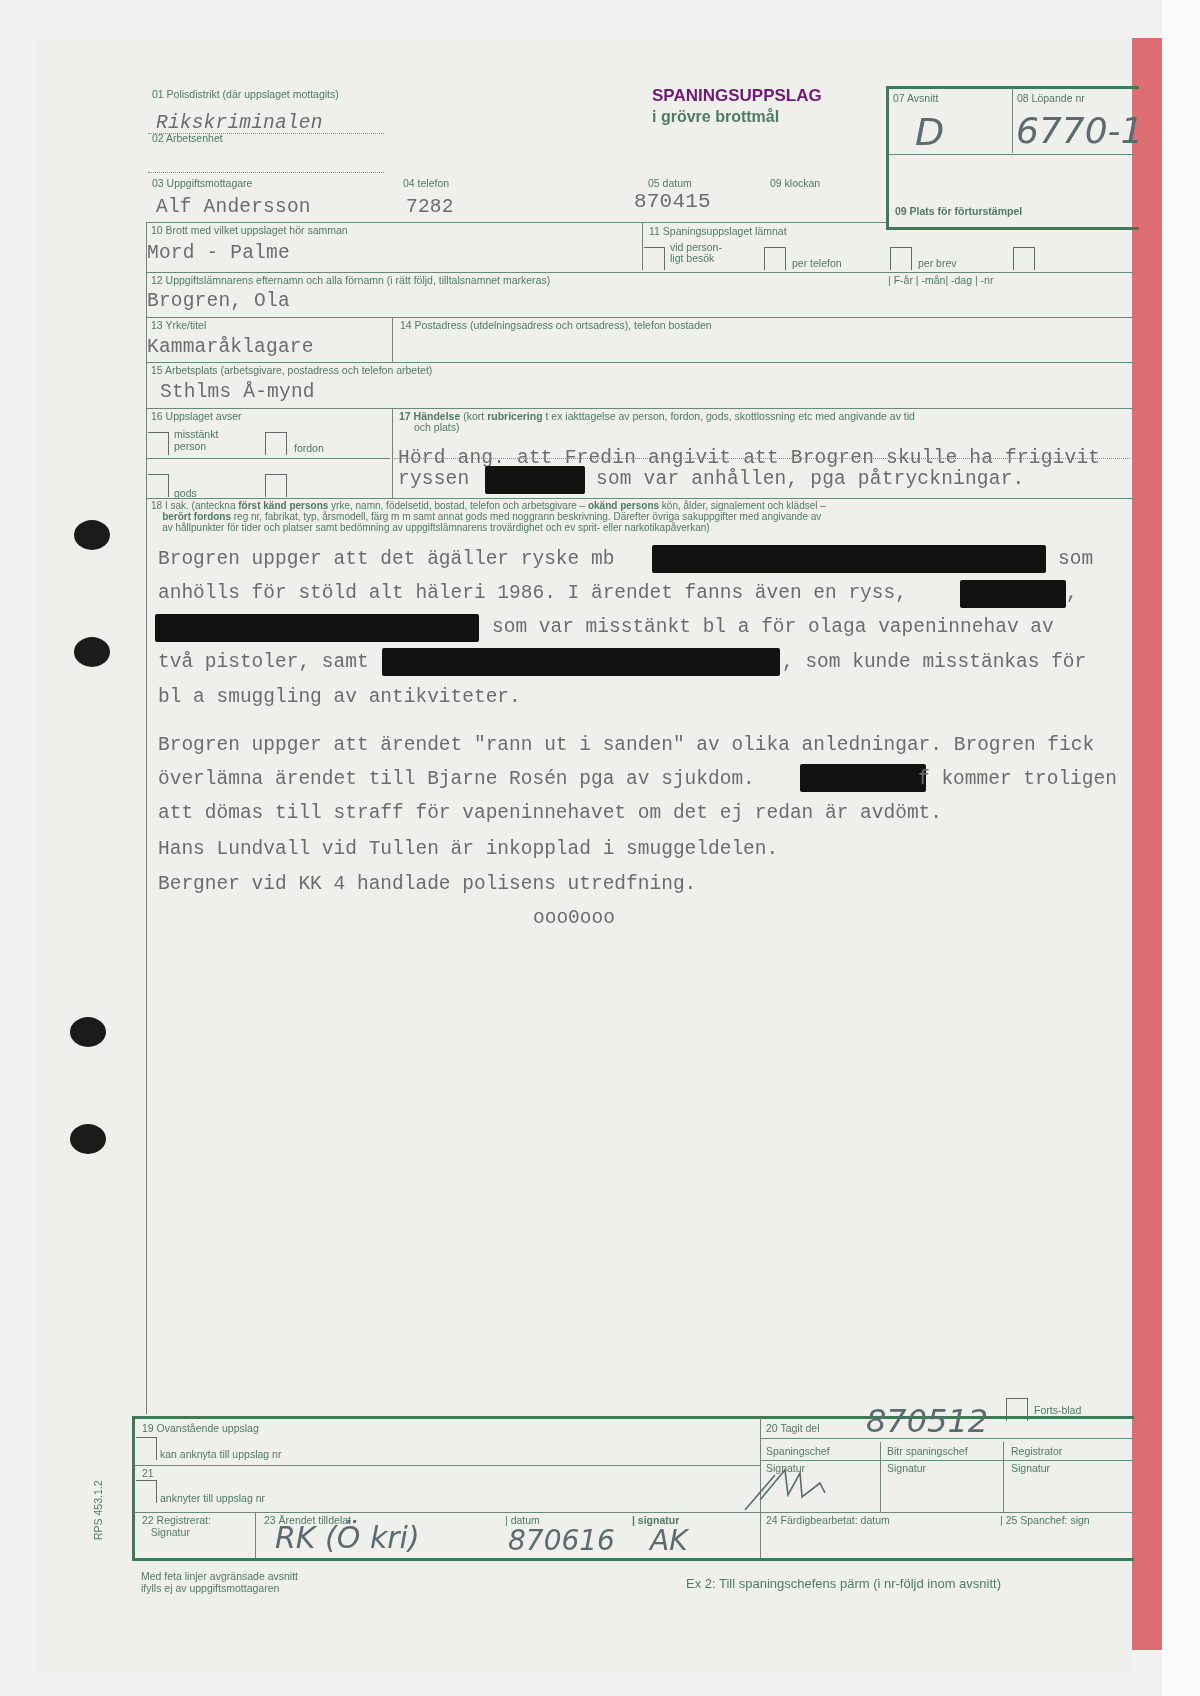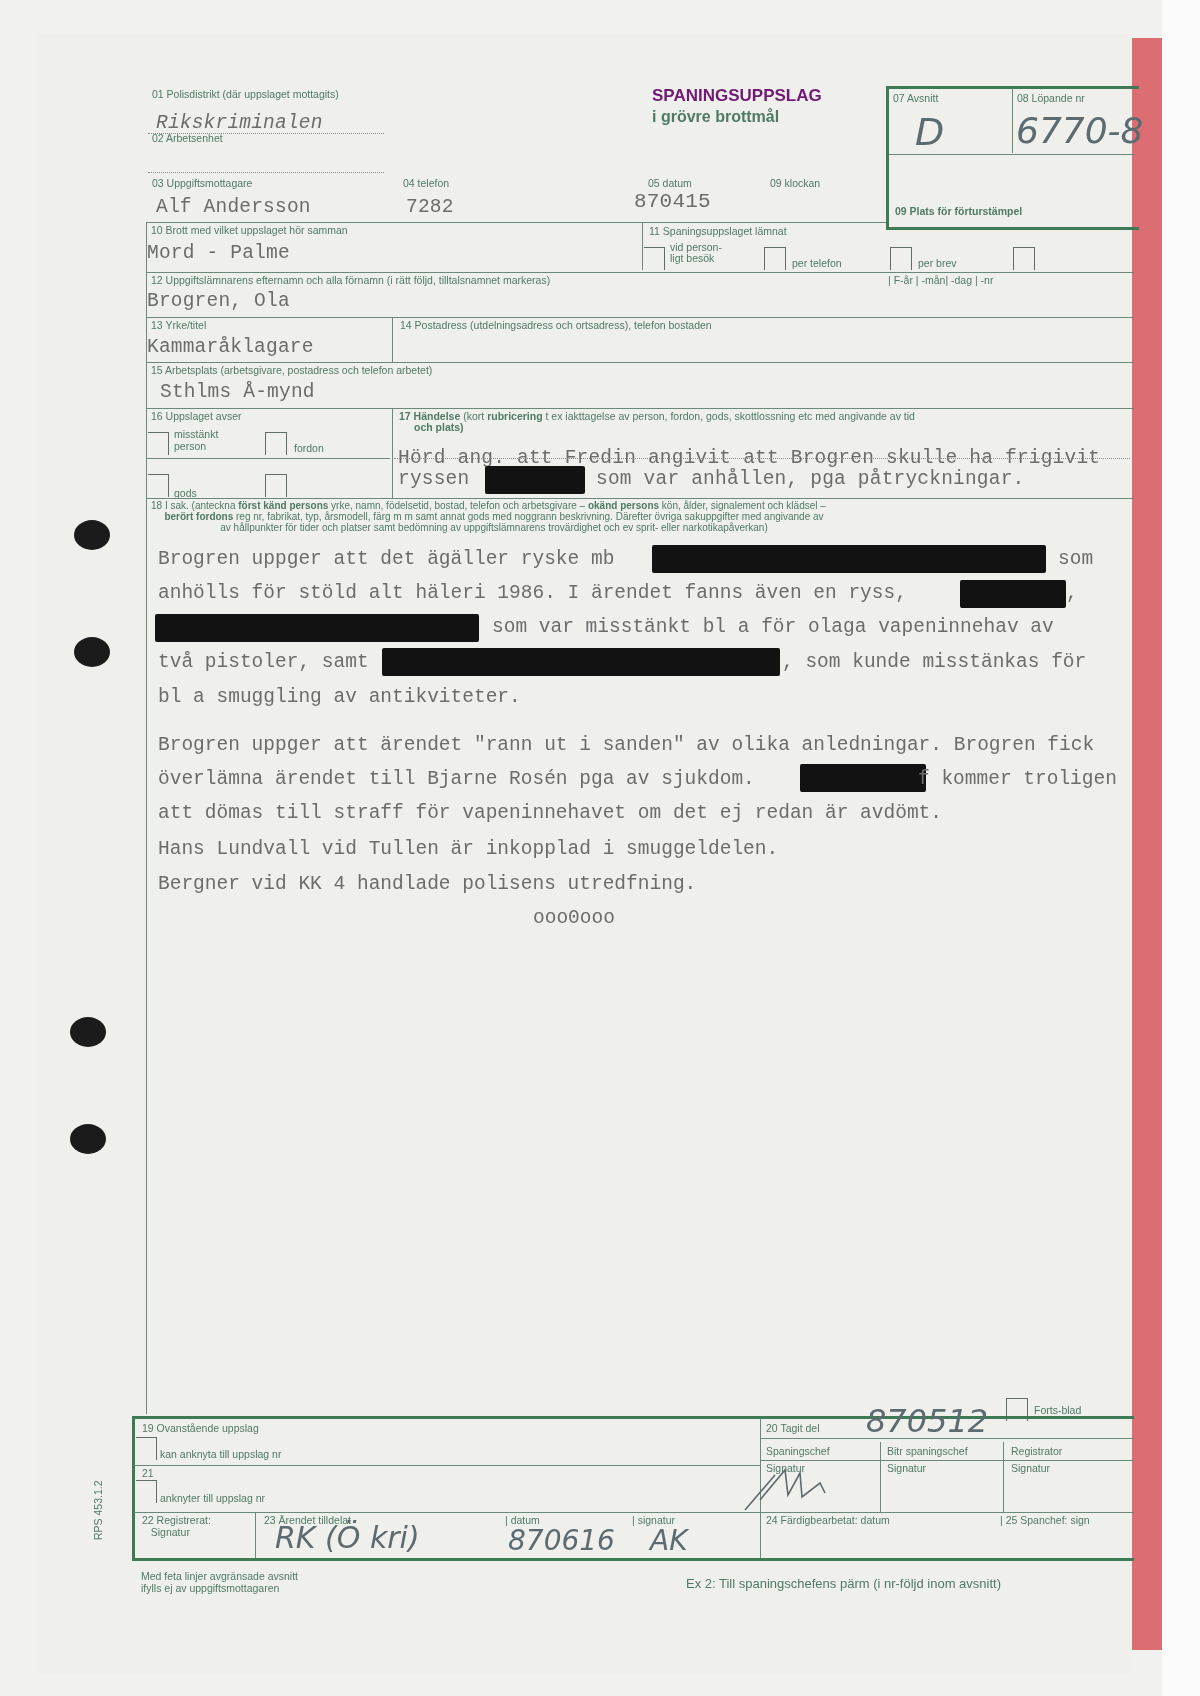--- a/index.html
+++ b/index.html
@@ -79,21 +79,21 @@
 <div class="lbl" style="left:648px;top:177px;">05 datum</div>
 <div class="tw" style="left:634px;top:190px;font-size:21px;">870415</div>
 <div class="lbl" style="left:770px;top:177px;">09 klockan</div>
 
 <div class="box089"></div>
 <div class="vl" style="left:1012px;top:88px;height:65px;"></div>
 <div class="hl" style="left:889px;top:154px;width:246px;"></div>
 <div class="lbl" style="left:893px;top:92px;">07 Avsnitt</div>
 <div class="hand" style="left:915px;top:110px;font-size:38px;">D</div>
 <div class="lbl" style="left:1017px;top:92px;">08 Löpande nr</div>
-<div class="hand" style="left:1016px;top:110px;font-size:36px;">6770-8</div>
+<div class="hand" style="left:1016px;top:110px;font-size:36px;">6770-1</div>
 <div class="lbl" style="left:895px;top:157px;font-weight:bold;margin-top:48px;">09 Plats för förturstämpel</div>
 
 <div class="vl" style="left:146px;top:222px;height:1192px;"></div>
 
 <div class="hl" style="left:146px;top:222px;width:740px;"></div>
 <div class="lbl" style="left:151px;top:224px;">10 Brott med vilket uppslaget hör samman</div>
 <div class="tw" style="left:147px;top:242px;">Mord - Palme</div>
 
 <div class="vl" style="left:642px;top:222px;height:48px;"></div>
 <div class="lbl" style="left:649px;top:225px;">11 Spaningsuppslaget lämnat</div>
@@ -126,29 +126,29 @@
 <div class="lbl" style="left:174px;top:428px;line-height:12px;"><span>misstänkt</span><br><span>person</span></div>
 <div class="cb" style="left:265px;top:432px;"></div>
 <div class="lbl" style="left:294px;top:442px;">fordon</div>
 <div class="hl" style="left:146px;top:458px;width:244px;"></div>
 <div class="cb half" style="left:148px;top:474px;"></div>
 <div class="lbl" style="left:174px;top:487px;">gods</div>
 <div class="cb" style="left:265px;top:474px;"></div>
 
 <div class="vl" style="left:392px;top:408px;height:90px;"></div>
 <div class="lbl" style="left:399px;top:410px;"><b>17 Händelse</b><span> (kort </span><b>rubricering</b><span> t ex iakttagelse av person, fordon, gods, skottlossning etc med angivande av tid</span></div>
-<div class="lbl" style="left:414px;top:421px;font-weight:bold;">och plats)</div>
+<div class="lbl" style="left:414px;top:421px;font-weight:normal;">och plats)</div>
 <div class="tw" style="left:398px;top:430px;margin-top:17px;">Hörd ang. att Fredin angivit att Brogren skulle ha frigivit</div>
 <div class="hl dotted" style="left:394px;top:458px;width:736px;"></div>
 <div class="tw" style="left:398px;top:468px;">ryssen</div>
 <div class="redact" style="left:485px;top:466px;width:100px;height:28px;"></div>
 <div class="tw" style="left:596px;top:468px;">som var anhållen, pga påtryckningar.</div>
 
 <div class="hl" style="left:146px;top:498px;width:988px;"></div>
-<div class="lbl" style="left:151px;top:500px;line-height:11px;font-size:10px;text-align:center;">
+<div class="lbl" style="left:151px;top:500px;line-height:11px;font-size:10px;">
   <span>18 I sak. (anteckna </span><b>först känd persons</b><span> yrke, namn, födelsetid, bostad, telefon och arbetsgivare – </span><b>okänd persons</b><span> kön, ålder, signalement och klädsel –</span><br>
   &nbsp;&nbsp;&nbsp;&nbsp;<b>berört fordons</b><span> reg nr, fabrikat, typ, årsmodell, färg m m samt annat gods med noggrann beskrivning. Därefter övriga sakuppgifter med angivande av</span><br>
   &nbsp;&nbsp;&nbsp;&nbsp;<span>av hållpunkter för tider och platser samt bedömning av uppgiftslämnarens trovärdighet och ev sprit- eller narkotikapåverkan)</span>
 </div>
 
 <div class="body-line" style="top:548px;">Brogren uppger att det ägäller ryske mb</div>
 <div class="redact" style="left:652px;top:545px;width:394px;height:28px;"></div>
 <div class="body-line" style="left:1058px;top:548px;">som</div>
 
 <div class="body-line" style="top:582px;">anhölls för stöld alt häleri 1986. I ärendet fanns även en ryss,</div>
@@ -204,21 +204,21 @@
   <path d="M5 55 L35 20 M20 45 L45 15 L48 40 L60 18 L62 42 L80 28 L85 38" stroke="#5b6b70" stroke-width="1.6" fill="none"></path>
 </svg>
 
 <div class="hl" style="left:134px;top:1512px;width:1000px;"></div>
 <div class="lbl" style="left:142px;top:1514px;line-height:12px;"><span>22 Registrerat:</span><br>&nbsp;&nbsp;&nbsp;<span>Signatur</span></div>
 <div class="vl" style="left:255px;top:1512px;height:46px;"></div>
 <div class="lbl" style="left:264px;top:1514px;">23 Ärendet tilldelat</div>
 <div class="hand" style="left:275px;top:1520px;font-size:30px;">RK (Ö kri)</div>
 <div class="lbl" style="left:505px;top:1514px;">| datum</div>
 <div class="hand" style="left:508px;top:1524px;font-size:28px;">870616</div>
-<div class="lbl" style="left:632px;top:1514px;">| signatur</div>
+<div class="lbl" style="left:632px;top:1514px;font-weight:bold;">| signatur</div>
 <div class="hand" style="left:650px;top:1524px;font-size:28px;">AK</div>
 <div class="lbl" style="left:766px;top:1514px;">24 Färdigbearbetat: datum</div>
 <div class="lbl" style="left:1000px;top:1514px;">| 25 Spanchef: sign</div>
 
 <div class="rot">RPS 453.1.2</div>
 
 <div class="lbl" style="left:141px;top:1570px;line-height:12px;"><span>Med feta linjer avgränsade avsnitt</span><br><span>ifylls ej av uppgiftsmottagaren</span></div>
 <div class="lbl" style="left:686px;top:1576px;font-size:13px;">Ex 2: Till spaningschefens pärm (i nr-följd inom avsnitt)</div>
 
 </body></html>

